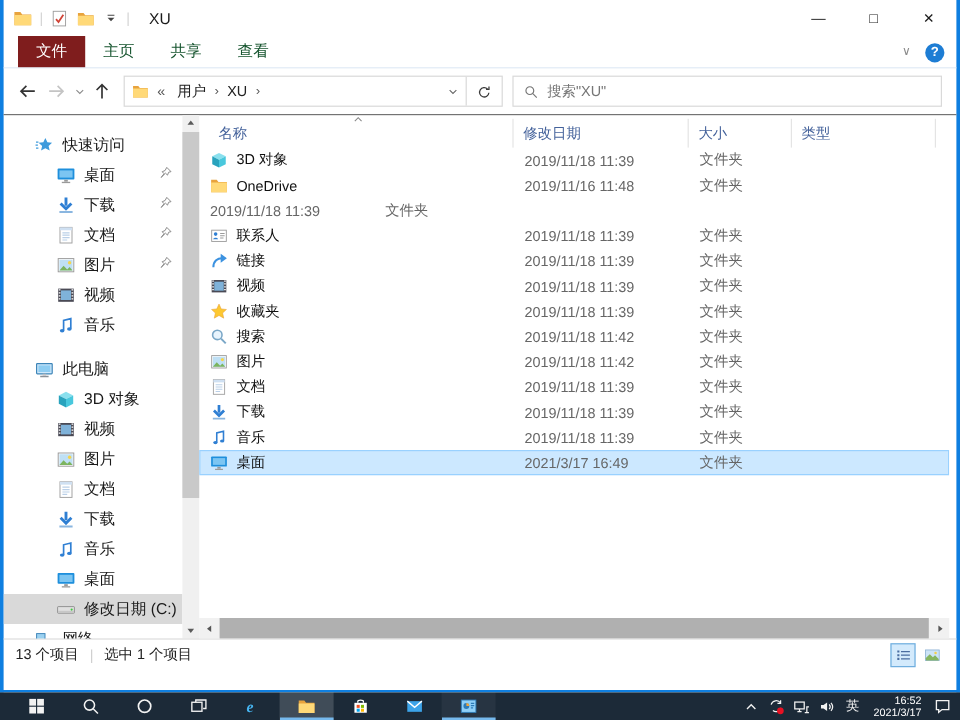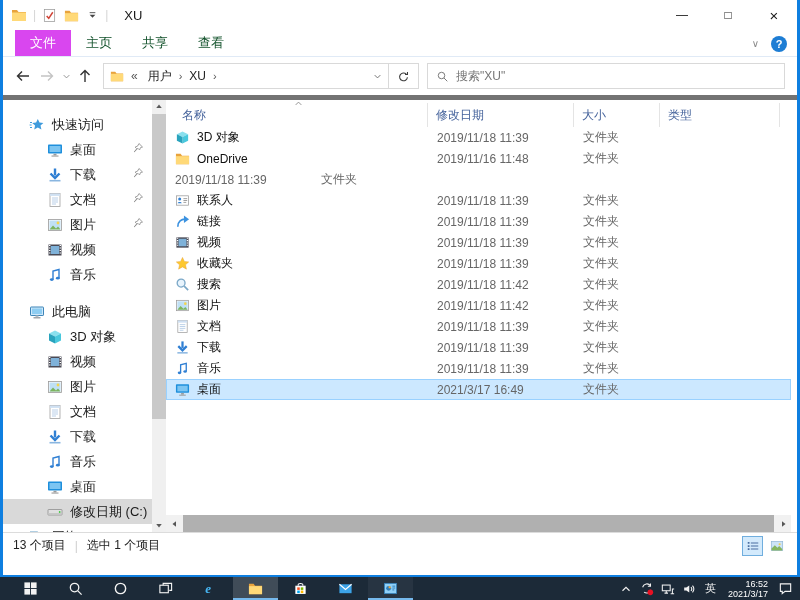--- a/index.html
+++ b/index.html
@@ -16,21 +16,21 @@
   .titlebar .sep { color:#d5d5d5; font-size:12px; }
   .qat { display:flex; align-items:center; gap:7px; }
   .win-title { margin-left:10px; font-size:13px; color:#1a1a1a; }
   .controls { margin-left:auto; display:flex; height:30px; }
   .ctrl { width:46px; height:30px; display:flex; align-items:center; justify-content:center;
           font-size:12px; color:#1a1a1a; }
 
   .tabsrow { height:27px; display:flex; align-items:stretch; padding-left:12px; position:relative;
              border-bottom:1px solid #e0eaf6; flex:0 0 auto; }
   .tab { padding:0 15px; display:flex; align-items:center; font-size:13px; color:#14532d; }
-  .tab.active { background:#d946ef; color:#fff; }
+  .tab.active { background:#7f1d1d; color:#fff; }
   .ribbon-right { position:absolute; right:10px; top:0; height:27px; display:flex; align-items:center; gap:12px; }
   .rib-caret { color:#8a8a8a; }
   .help-btn { width:16px; height:16px; border-radius:50%; background:#1d7dd4; color:#fff; font-size:11px;
               font-weight:bold; display:flex; align-items:center; justify-content:center; }
 
   .addrrow { height:38px; display:flex; align-items:center; padding:0 12px 0 8px; flex:0 0 auto; }
   .navbtn { width:24px; height:26px; display:flex; align-items:center; justify-content:center; }
   .nav-back { color:#333; } .nav-fwd { color:#c4c4c4; } .nav-up { color:#333; }
   .nav-hist { width:14px; color:#8a8a8a; }
   .addressgroup { width:316px; height:26px; border:1px solid #d9d9d9; display:flex; align-items:center; margin-left:6px; }
@@ -40,21 +40,21 @@
   .crumb-sep { color:#555; font-size:11px; }
   .addr-caret { width:22px; display:flex; justify-content:center; color:#666; }
   .addr-div { width:1px; height:24px; background:#d9d9d9; }
   .refresh-btn { width:29px; display:flex; align-items:center; justify-content:center; }
   .searchbox { flex:1; height:26px; border:1px solid #d9d9d9; margin-left:8px; display:flex;
                align-items:center; padding:0 8px; gap:7px; color:#767676; }
   .searchbox input { border:none; outline:none; flex:1; font-size:12px; color:#333; background:transparent;
                      font-family:inherit; }
   .searchbox input::placeholder { color:#767676; opacity:1; }
 
-  .main { flex:1 1 auto; display:flex; min-height:0; border-top:5px solid #737373; }
+  .main { flex:1 1 auto; display:flex; min-height:0; border-top:1px solid #737373; }
 
   
   .sidebar { width:149px; padding-top:12px; overflow:hidden; flex:0 0 auto; }
   .side-item { height:25px; display:flex; align-items:center; gap:7px; font-size:13px; color:#1a1a1a;
                position:relative; padding-right:20px; white-space:nowrap; }
   .side-item.sel { background:#d9d9d9; }
   .side-item.gap { margin-top:12px; }
   .side-item .pin { position:absolute; right:8px; top:5px; }
   .lvl0 { padding-left:26px; } .lvl1 { padding-left:44px; }
 

